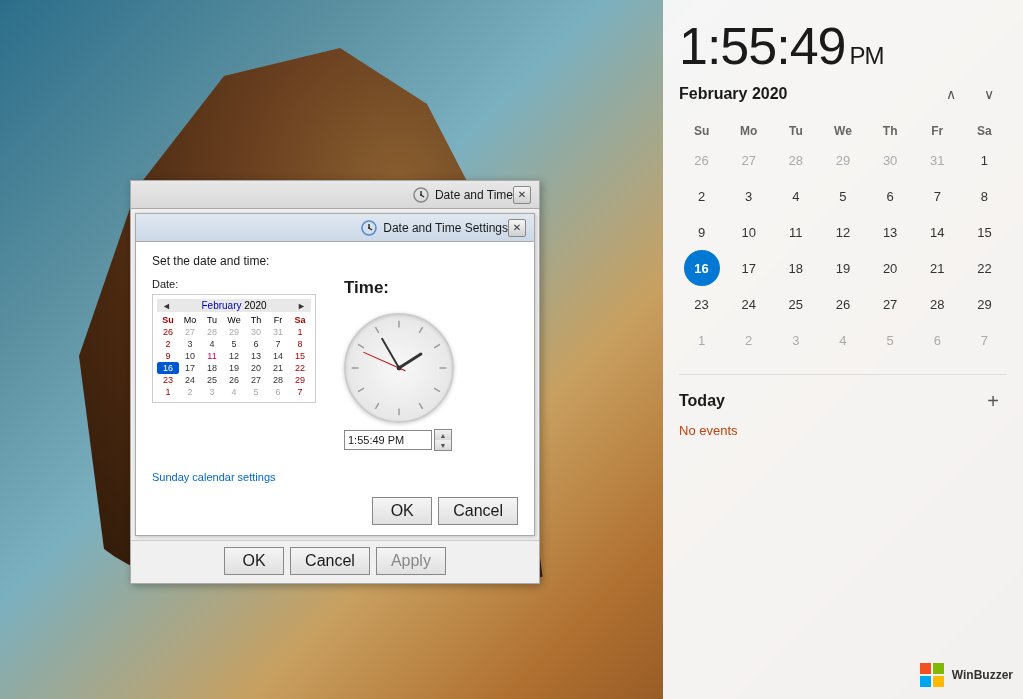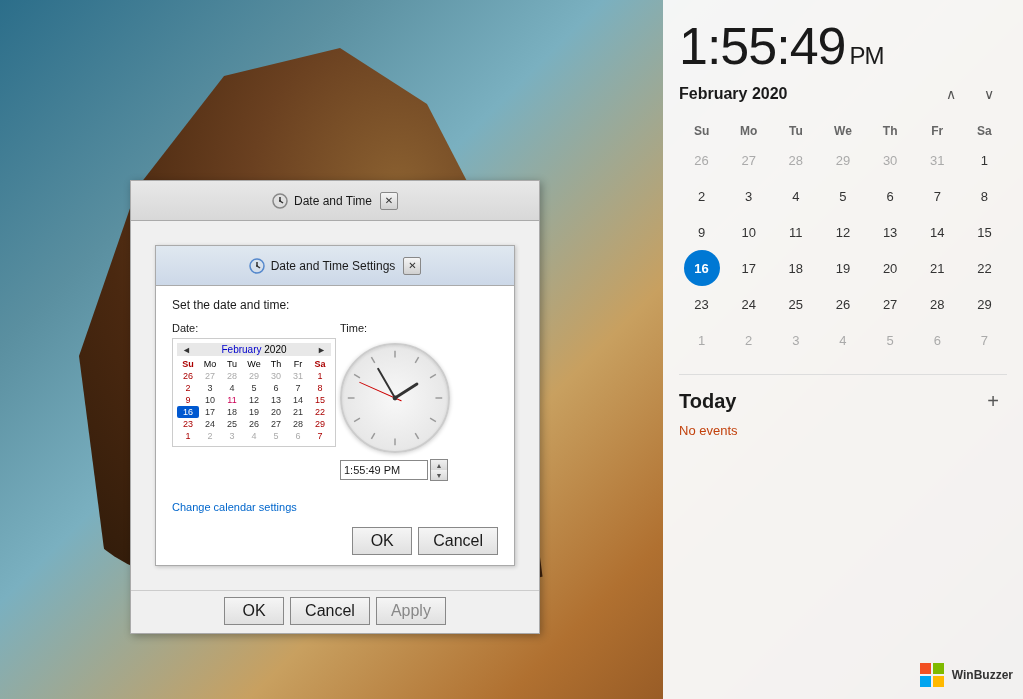--- a/index.html
+++ b/index.html
@@ -154,21 +154,21 @@
     }
 
     #today-header {
       display: flex;
       justify-content: space-between;
       align-items: center;
       margin-bottom: 8px;
     }
 
     #today-label {
-      font-size: 20px;
+      font-size: 16px;
       font-weight: 600;
       color: #1a1a1a;
     }
 
     #add-event-btn {
       width: 28px;
       height: 28px;
       border: none;
       background: transparent;
       cursor: pointer;
@@ -216,24 +216,23 @@
       border: 1px solid #aaa;
       box-shadow: 2px 2px 8px rgba(0,0,0,0.3);
       z-index: 20;
     }
 
     .dialog-titlebar {
       background: linear-gradient(to bottom, #e8e8e8, #d8d8d8);
       padding: 4px 8px;
       display: flex;
       align-items: center;
-      justify-content: center;
+      justify-content: flex-end;
       border-bottom: 1px solid #aaa;
-      height: 40px;
-      gap: 8px;
+      height: 28px;
     }
 
     .dialog-title-left {
       display: flex;
       align-items: center;
       gap: 6px;
     }
 
     .dialog-title-icon {
       width: 16px;
@@ -254,21 +253,21 @@
       cursor: pointer;
       display: flex;
       align-items: center;
       justify-content: center;
       font-size: 10px;
       color: #333;
       border-radius: 2px;
     }
 
     .dialog-content {
-      padding: 20px;
+      padding: 0;
     }
 
     
     #inner-dialog {
       background: white;
       border: 1px solid #aaa;
       box-shadow: 1px 1px 4px rgba(0,0,0,0.2);
       margin: 4px;
     }
 
@@ -282,21 +281,21 @@
     }
 
     .set-datetime-label {
       font-size: 12px;
       color: #1a1a1a;
       margin-bottom: 10px;
     }
 
     .datetime-row {
       display: flex;
-      gap: 4px;
+      gap: 28px;
     }
 
     
     .small-cal-container {
       flex: 0 0 auto;
     }
 
     .small-cal-label {
       font-size: 11px;
       color: #1a1a1a;
@@ -373,24 +372,24 @@
     .sc-cell.weekend {
       color: #aa0000;
     }
 
     
     .time-container {
       flex: 0 0 auto;
     }
 
     .time-label {
-      font-size: 11px;
-      color: #1a1a1a;
-      margin-bottom: 9px;
-      font-weight: 400;
+      font-size: 17px;
+      color: #1a1a1a;
+      margin-bottom: 15px;
+      font-weight: 700;
     }
 
     .clock-face {
       width: 110px;
       height: 110px;
       border-radius: 50%;
       border: 2px solid #ccc;
       background: radial-gradient(circle, #f8f8f8 0%, #e0e0e0 100%);
       position: relative;
       margin-bottom: 6px;
@@ -725,21 +724,21 @@
               <div class="time-spinner">
                 <button class="spinner-btn">▲</button>
                 <button class="spinner-btn">▼</button>
               </div>
             </div>
           </div>
         </div>
       </div>
 
       <div style="padding: 4px 16px 6px;">
-        <a class="change-cal-link" href="#">Change calendar settings</a>
+        <a class="change-cal-link" href="#">Sunday calendar settings</a>
       </div>
 
       <div class="inner-dialog-btns">
         <button class="win-btn">OK</button>
         <button class="win-btn">Cancel</button>
       </div>
     </div>
   </div>
 
   <div class="outer-dialog-footer">

